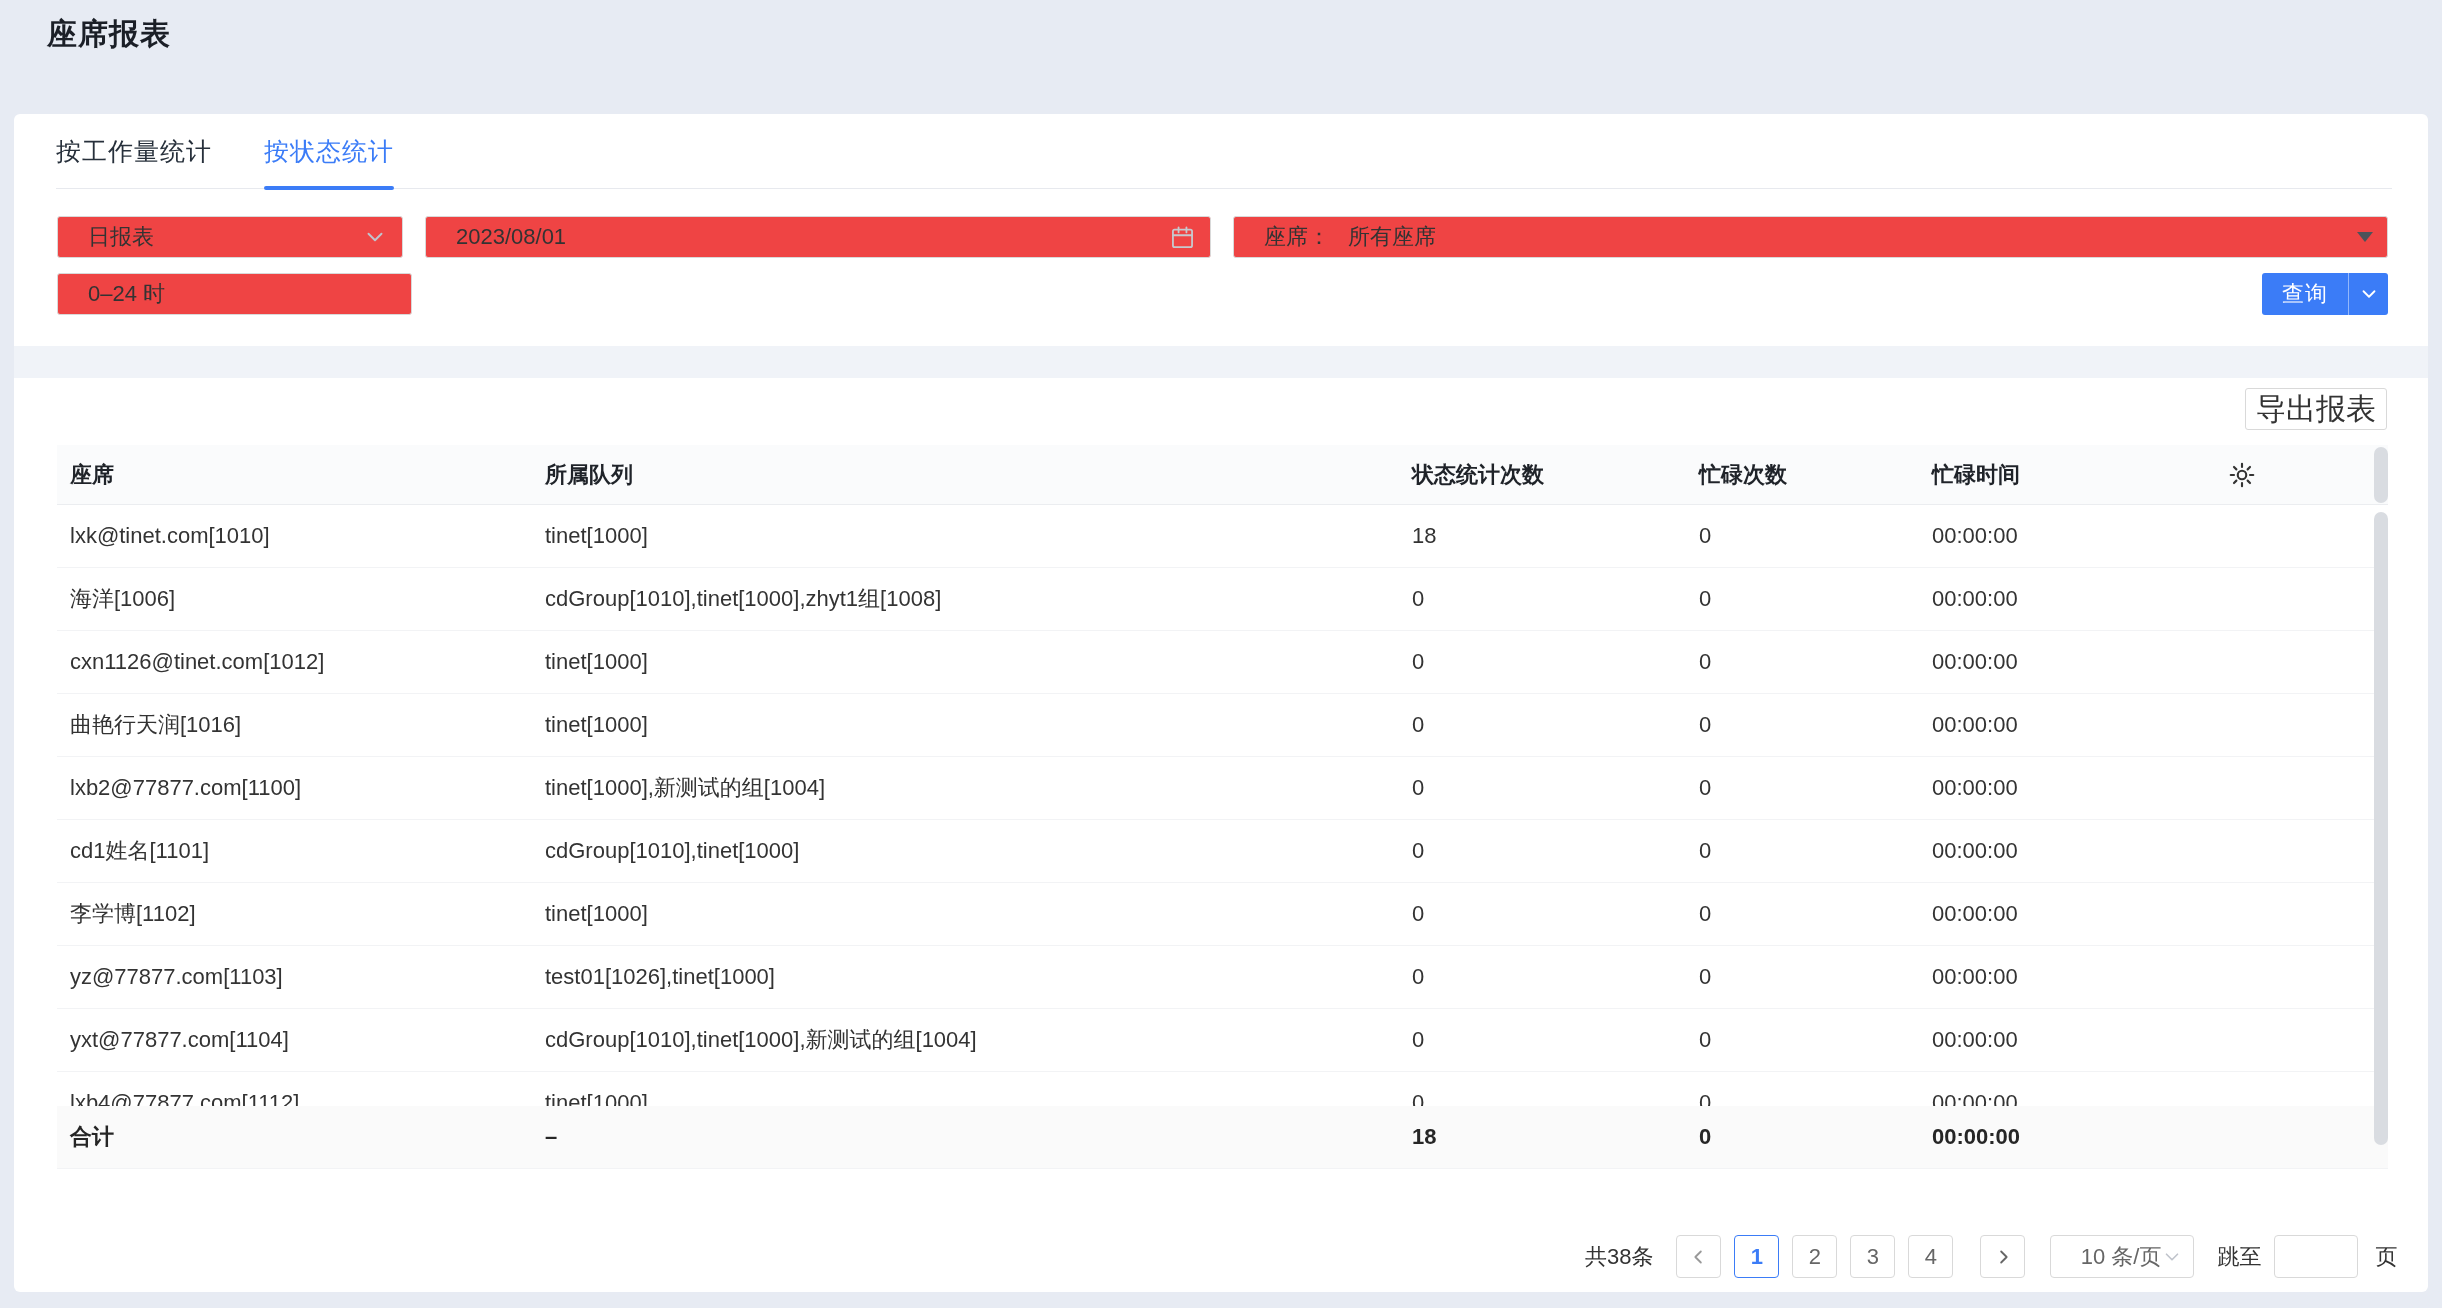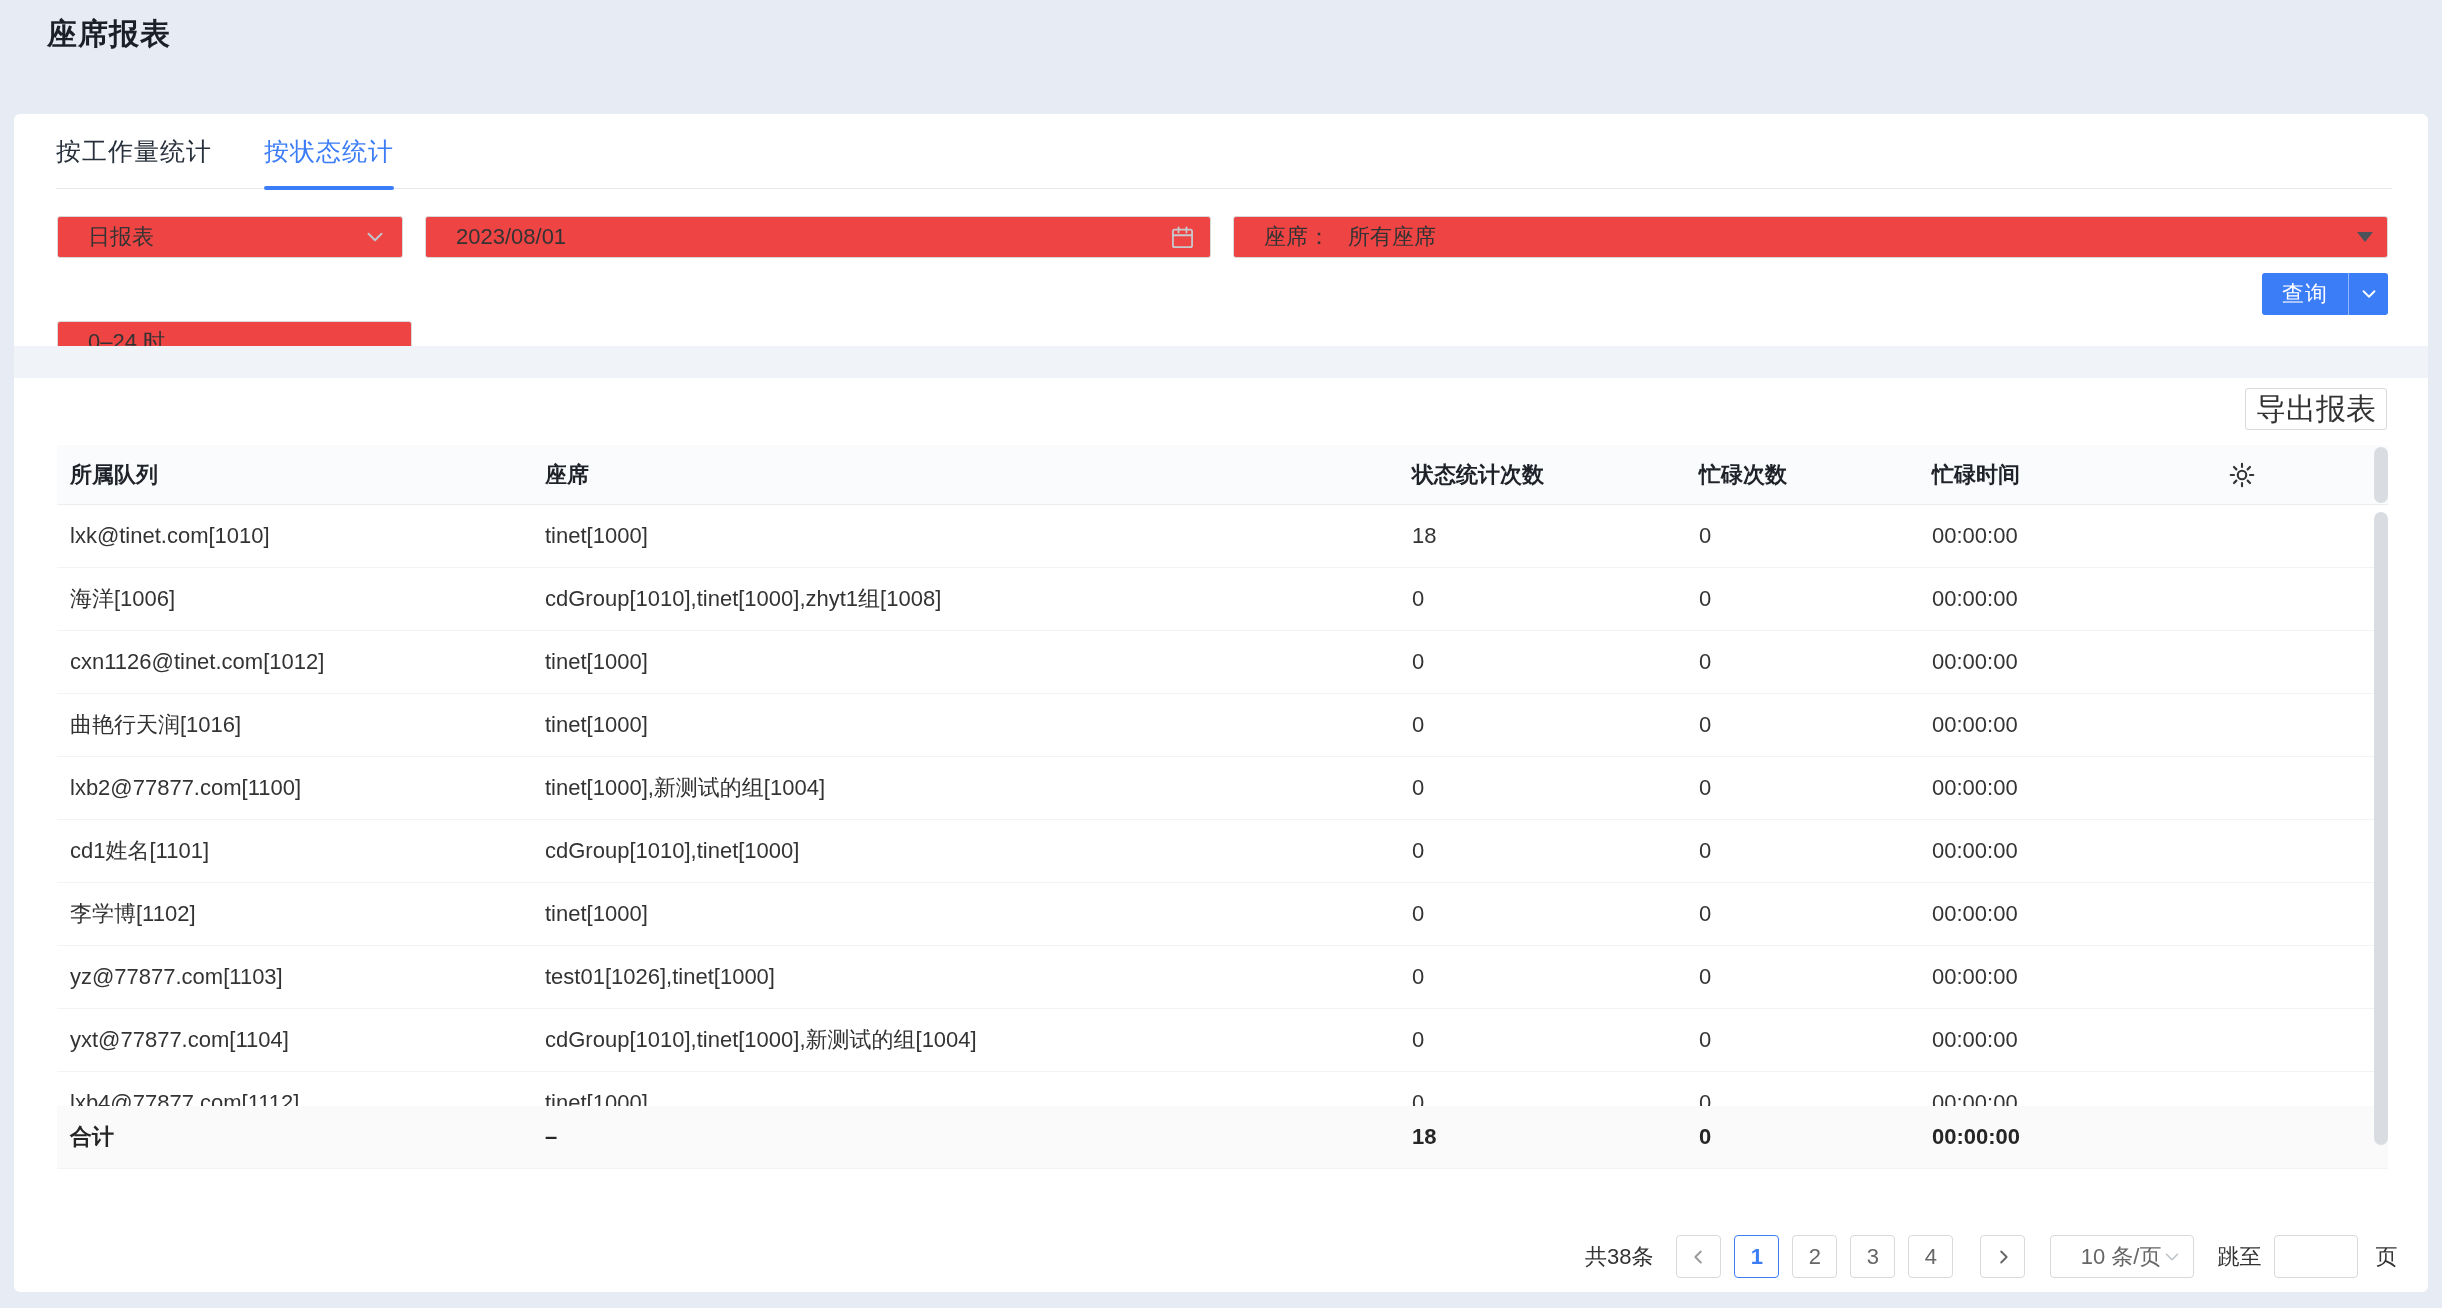--- a/index.html
+++ b/index.html
@@ -146,41 +146,41 @@
         <line x1="3.5" y1="10" x2="20.5" y2="10"></line>
       </svg>
   </div>
 
   <div class="ctl row1" style="left:1219px; width:1155px;">
     <span class="agent-label">座席：</span>
     <span class="grow">所有座席</span>
     <span class="tri-down"></span>
   </div>
 
-  <div class="ctl row2" style="left:43px; width:355px;margin-top:48px;">
+  <div class="ctl row2" style="left:43px; width:355px;">
     <span class="grow">0–24 时</span>
   </div>
 
   <div class="query-btn">
     <div class="query-main">查询</div>
     <div class="query-split">
       <svg viewBox="0 0 24 24" fill="none" stroke="#ffffff" stroke-width="2" stroke-linecap="round" stroke-linejoin="round">
           <polyline points="6 9 12 15 18 9"></polyline>
         </svg>
     </div>
   </div>
 
   <div class="band"></div>
 
   <div class="export-btn">导出报表</div>
 
   <div class="table">
     <div class="tr thead">
+      <div>座席</div>
       <div>所属队列</div>
-      <div>座席</div>
       <div>状态统计次数</div>
       <div>忙碌次数</div>
       <div>忙碌时间</div>
       <div class="gear-cell">
         <svg viewBox="0 0 24 24" fill="none" stroke="#333" stroke-width="1.7" stroke-linecap="round">
           <circle cx="12" cy="12" r="3.4"></circle>
           <line x1="12" y1="3" x2="12" y2="5.6"></line>
             <line x1="12" y1="18.4" x2="12" y2="21"></line>
           <line x1="3" y1="12" x2="5.6" y2="12"></line>
             <line x1="18.4" y1="12" x2="21" y2="12"></line>

